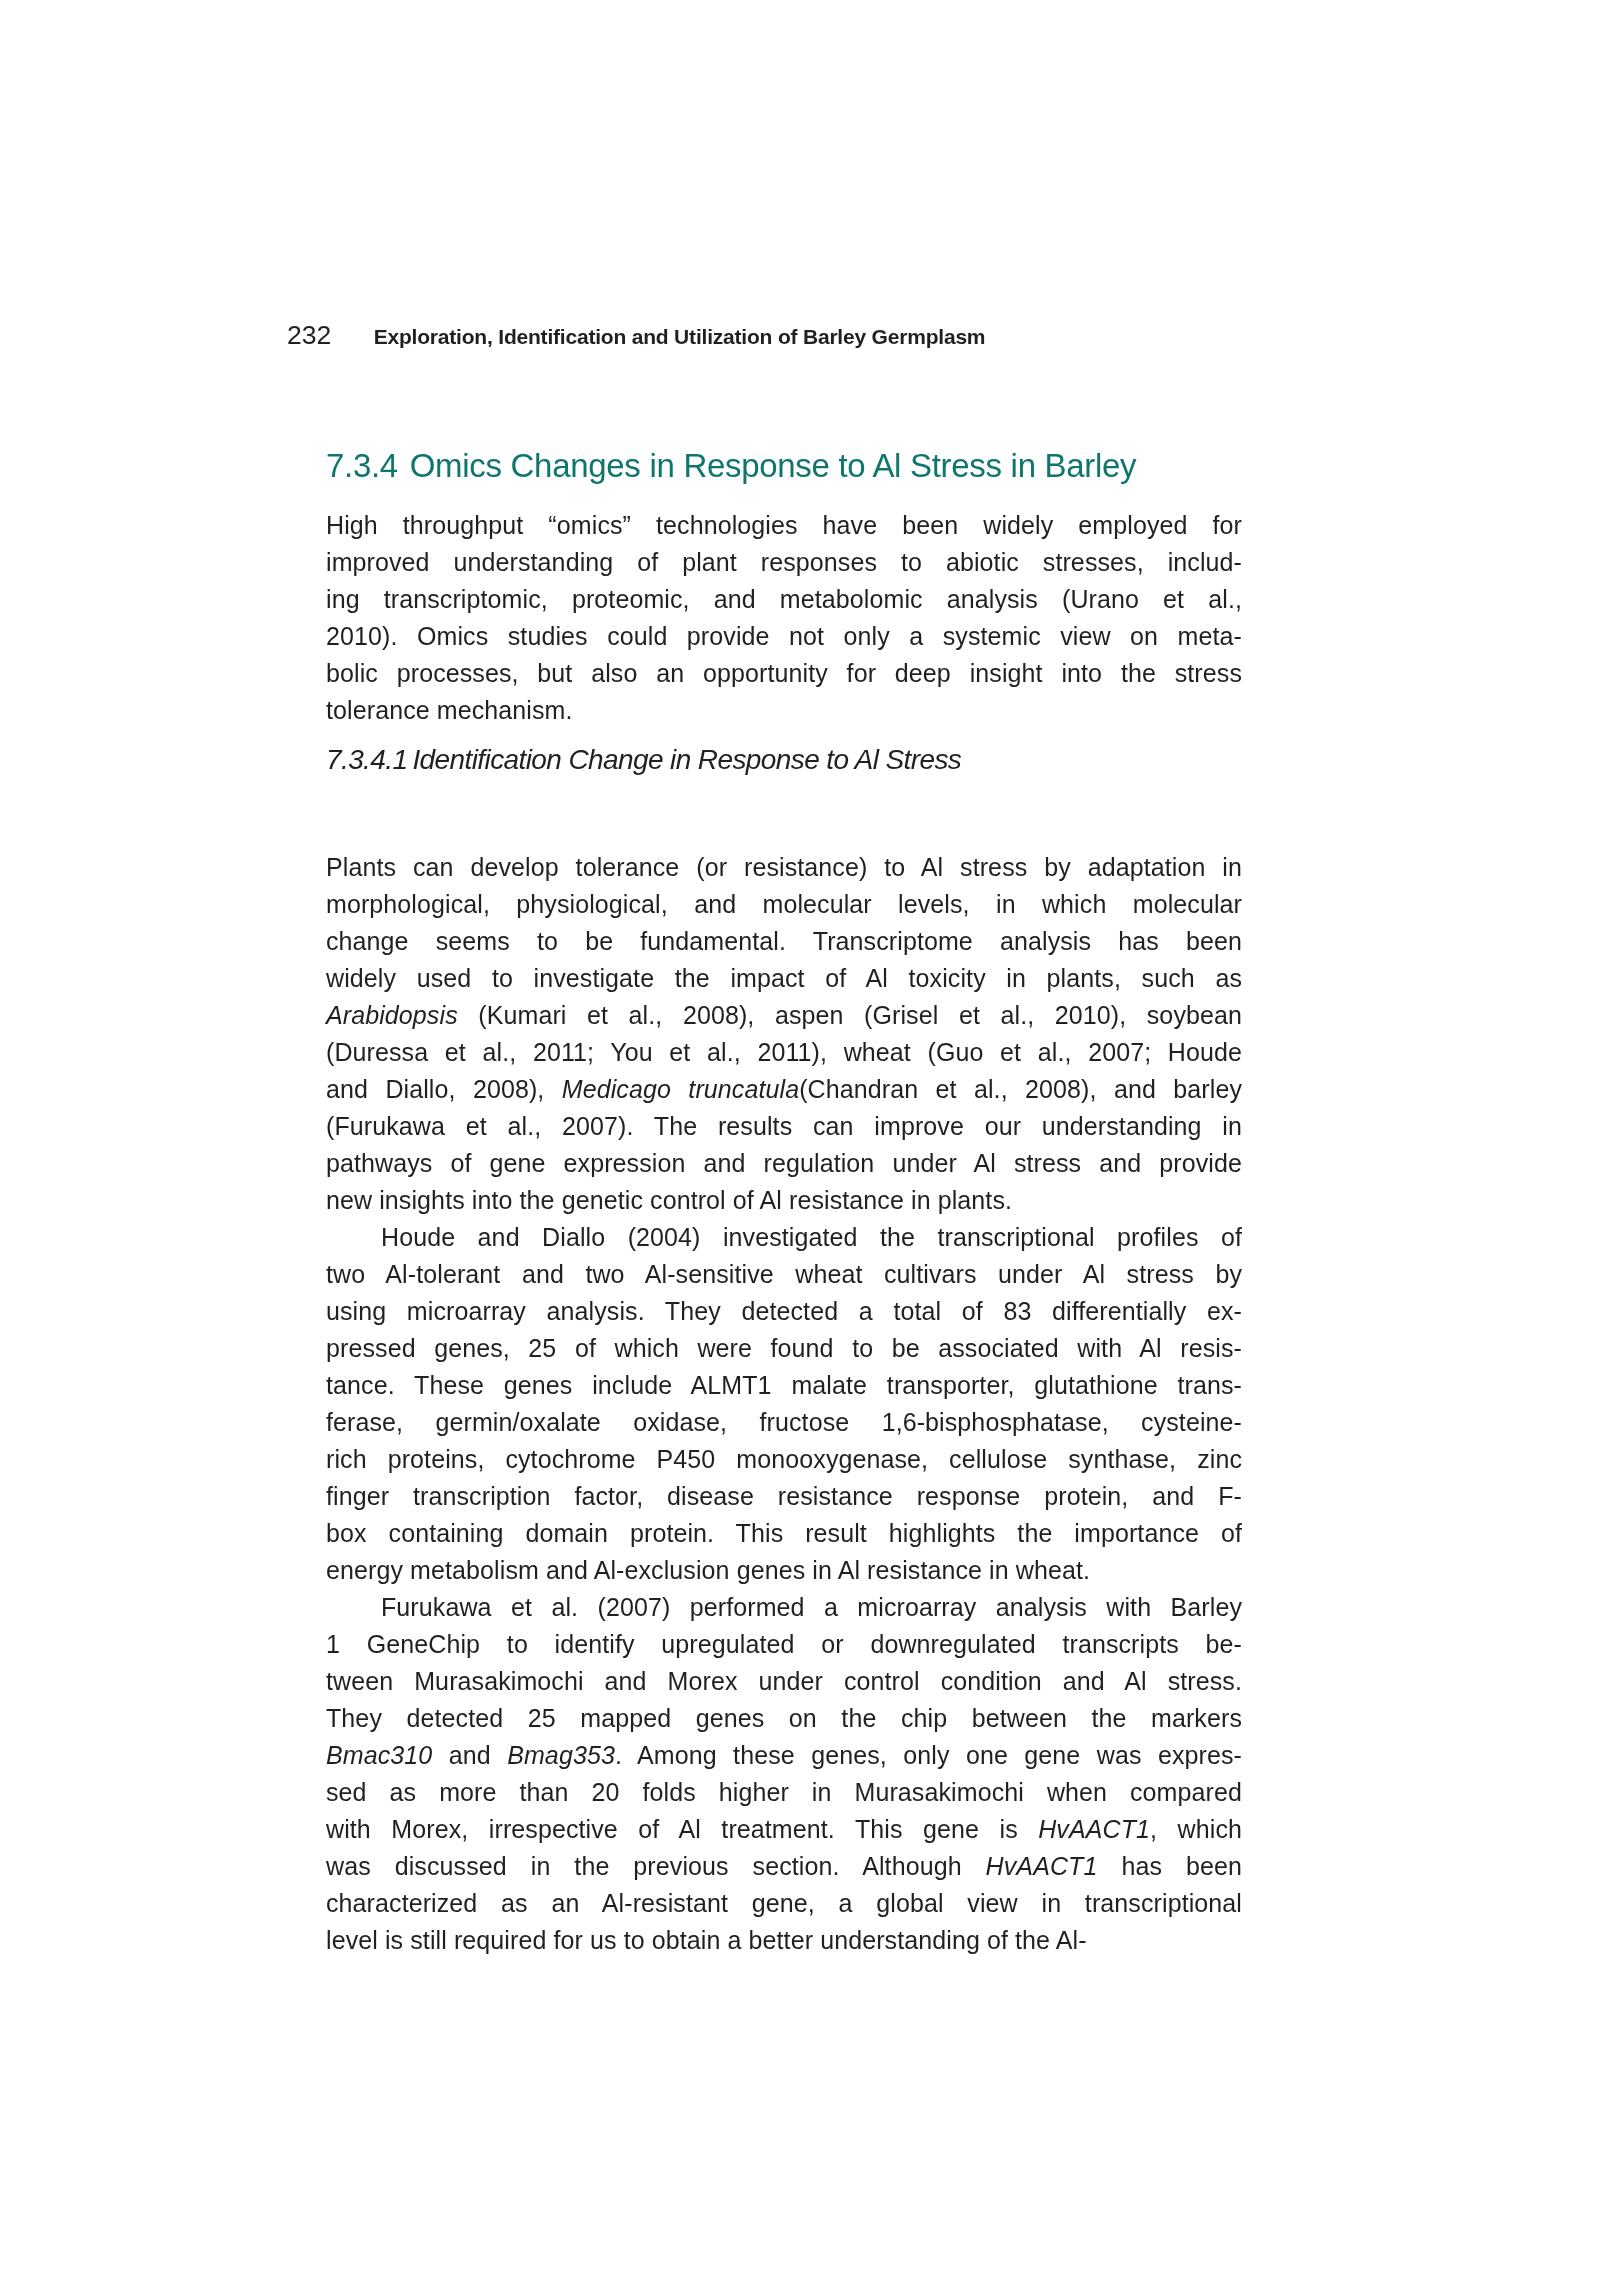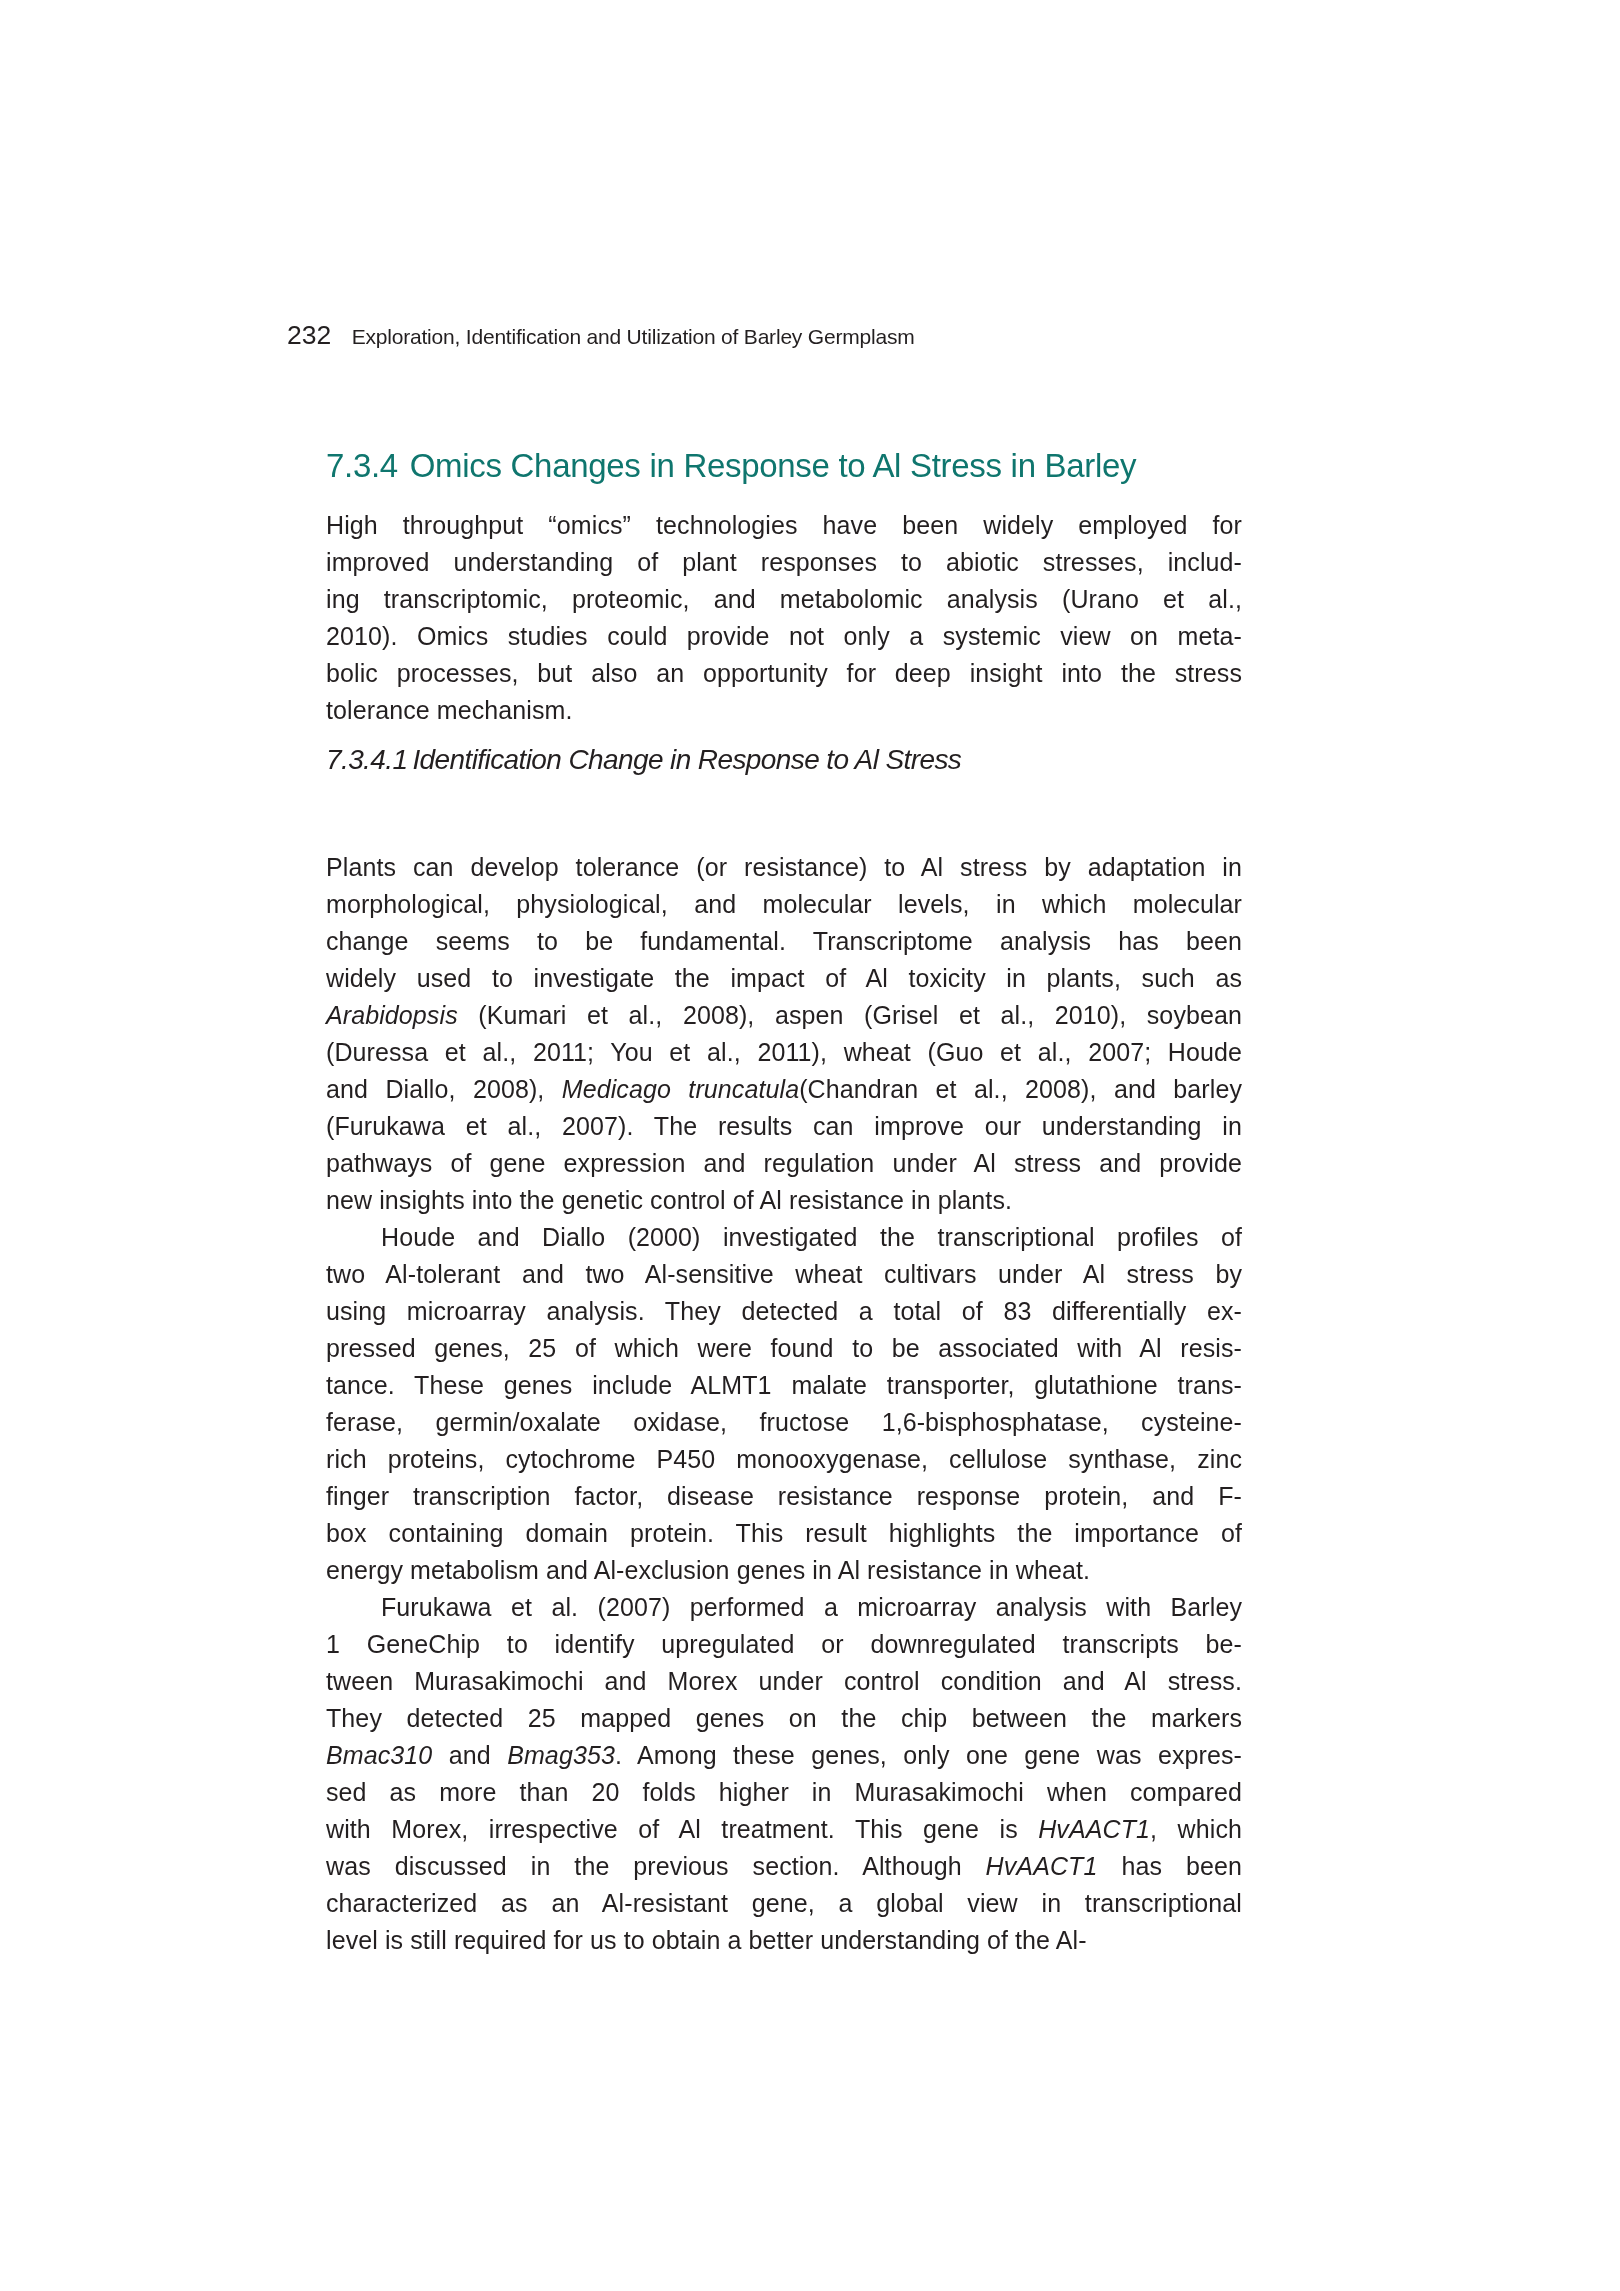--- a/index.html
+++ b/index.html
@@ -1,20 +1,20 @@
 <!DOCTYPE html>
 <html><head>
 <meta charset="utf-8">
 <style>
   html, body { margin: 0; padding: 0; background: #ffffff; }
   body { width: 1620px; height: 2292px; position: relative; overflow: hidden;
          font-family: "Liberation Sans", sans-serif; color: #231f20; }
   .running-head { position: absolute; left: 287px; top: 320px; white-space: nowrap; }
   .page-num { font-size: 26.5px; letter-spacing: 0px; }
-  .running-title { font-size: 21px; margin-left: 16px; letter-spacing: -0.2px; }
+  .running-title { font-size: 21px; margin-left: 38px; letter-spacing: -0.2px; font-weight: bold; }
   .section-heading { position: absolute; left: 326px; top: 447px; font-size: 33px;
          white-space: nowrap; letter-spacing: -0.3px; color: #0f766e; }
   .section-heading .num { margin-right: 11.8px; }
   .subsection-heading { position: absolute; left: 326px; top: 744px; font-size: 28px;
          font-style: italic; white-space: nowrap; letter-spacing: -0.6px; }
   .subsection-heading .num { margin-right: 5px; }
   .block { position: absolute; left: 326px; width: 916px; }
   .line { display: block; height: 37px; line-height: 37px; font-size: 25px;
           text-align: justify; text-align-last: justify; white-space: nowrap;
           letter-spacing: 0.1px; }
@@ -54,21 +54,21 @@
       <span class="line"><span>change seems to be fundamental. Transcriptome analysis has been</span></span>
       <span class="line"><span>widely used to investigate the impact of Al toxicity in plants, such as</span></span>
       <span class="line"><span class="it">Arabidopsis</span><span> (Kumari et al., 2008), aspen (Grisel et al., 2010), soybean</span></span>
       <span class="line"><span>(Duressa et al., 2011; You et al., 2011), wheat (Guo et al., 2007; Houde</span></span>
       <span class="line"><span>and Diallo, 2008), </span><span class="it">Medicago truncatula</span><span>(Chandran et al., 2008), and barley</span></span>
       <span class="line"><span>(Furukawa et al., 2007). The results can improve our understanding in</span></span>
       <span class="line"><span>pathways of gene expression and regulation under Al stress and provide</span></span>
       <span class="line last"><span>new insights into the genetic control of Al resistance in plants.</span></span>
     </div>
     <div>
-      <span class="line indent"><span>Houde and Diallo (2000) investigated the transcriptional profiles of</span></span>
+      <span class="line indent"><span>Houde and Diallo (2004) investigated the transcriptional profiles of</span></span>
       <span class="line"><span>two Al-tolerant and two Al-sensitive wheat cultivars under Al stress by</span></span>
       <span class="line"><span>using microarray analysis. They detected a total of 83 differentially ex-</span></span>
       <span class="line"><span>pressed genes, 25 of which were found to be associated with Al resis-</span></span>
       <span class="line"><span>tance. These genes include ALMT1 malate transporter, glutathione trans-</span></span>
       <span class="line"><span>ferase, germin/oxalate oxidase, fructose 1,6-bisphosphatase, cysteine-</span></span>
       <span class="line"><span>rich proteins, cytochrome P450 monooxygenase, cellulose synthase, zinc</span></span>
       <span class="line"><span>finger transcription factor, disease resistance response protein, and F-</span></span>
       <span class="line"><span>box containing domain protein. This result highlights the importance of</span></span>
       <span class="line last"><span>energy metabolism and Al-exclusion genes in Al resistance in wheat.</span></span>
     </div>

